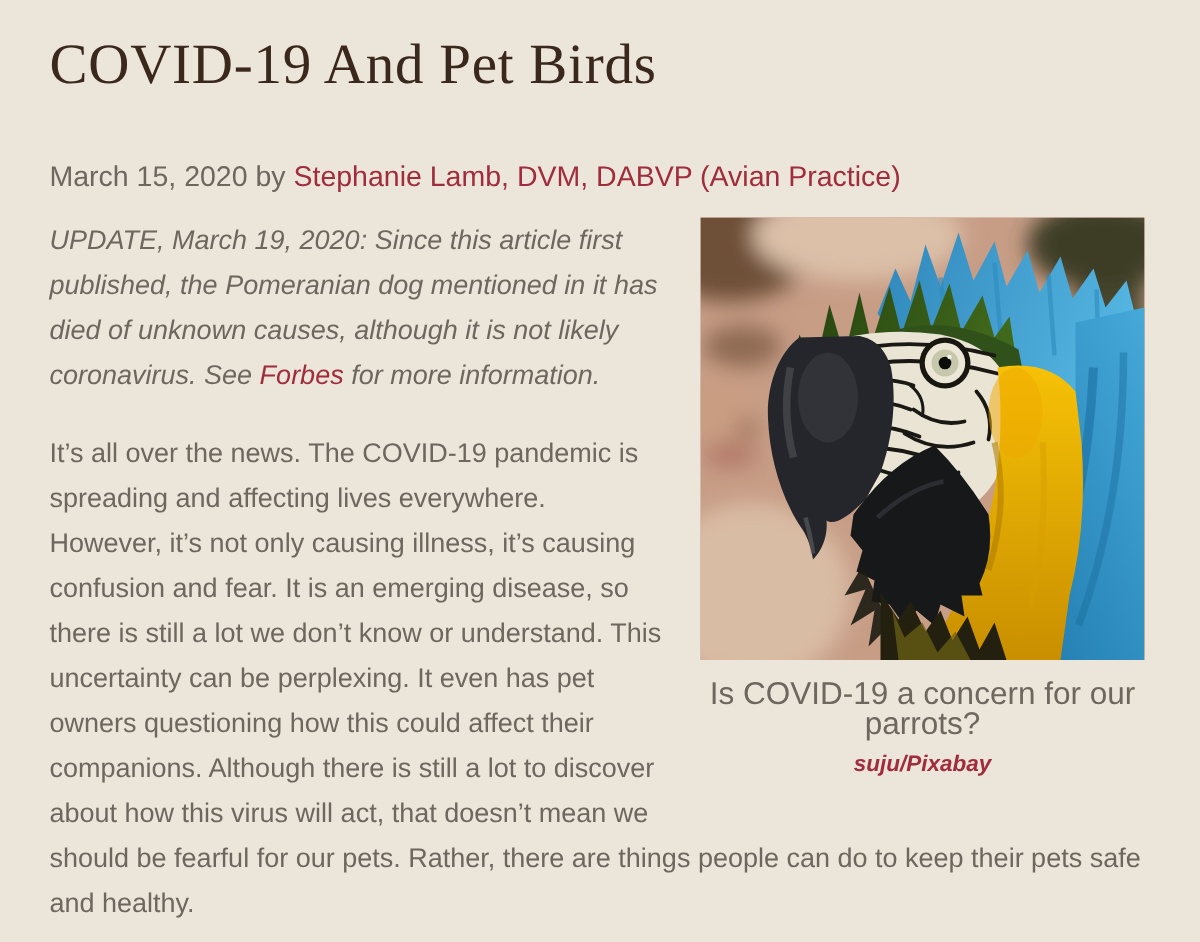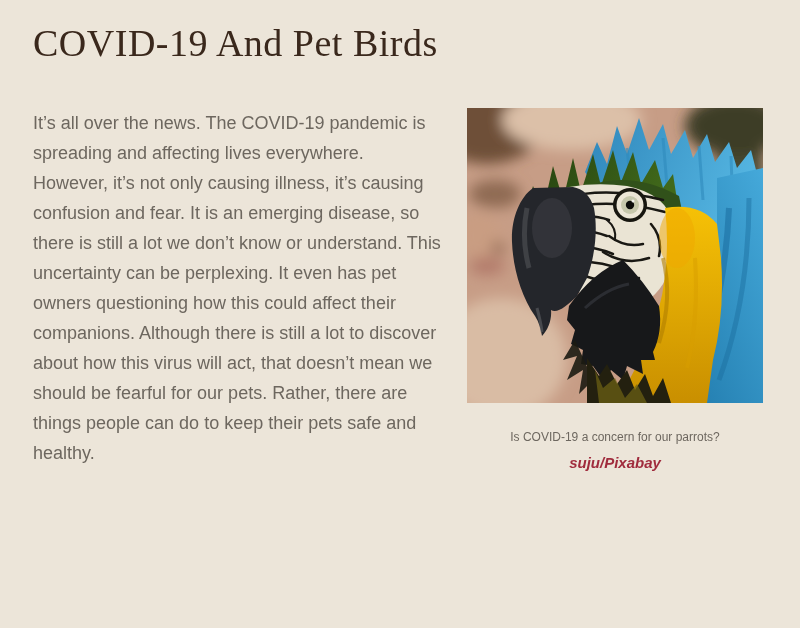--- a/index.html
+++ b/index.html
@@ -59,22 +59,22 @@
   }
   .photo-frame {
     width: 296px;
     height: 295px;
     overflow: hidden;
     background: #c79d86;
   }
   .photo-frame svg { display: block; }
   figcaption { text-align: center; }
   .photo-caption {
-    margin-top: 24px;
-    font-size: 12px;
+    margin-top: 13px;
+    font-size: 21px;
     line-height: 20px;
     color: #6d675f;
   }
   .photo-credit {
     display: inline-block;
     margin-top: 2px;
     font-size: 15px;
     line-height: 22px;
     font-style: italic;
     color: #a02c3d;
@@ -82,20 +82,21 @@
     font-weight: bold;
   }
 </style>
 </head>
 <body>
 
 <div class="page">
 
   <h1 class="article-title">COVID-19 And Pet Birds</h1>
 
+  <p class="byline"><span>March 15, 2020 by </span><a href="#">Stephanie Lamb, DVM, DABVP (Avian Practice)</a></p>
 
   <div class="article-body">
 
     <figure class="article-figure">
       <div class="photo-frame">
 
         <svg width="296" height="295" viewBox="0 0 296 295">
           <defs>
             <filter id="b8" x="-30%" y="-30%" width="160%" height="160%">
                 <feGaussianBlur stdDeviation="7"></feGaussianBlur>
@@ -193,17 +194,18 @@
           <path d="M120,250 L132,268 L140,256 L150,276 L160,262 L168,282 L178,266 L186,288 L196,270 L204,295 L120,295 Z" fill="#23200f"></path>
           <path d="M128,262 L136,280 L148,270 L158,290 L170,276 L180,295 L132,295 Z" fill="#6f6414" opacity="0.7"></path>
         </svg>
       </div>
       <figcaption>
         <div class="photo-caption">Is COVID-19 a concern for our parrots?</div>
         <a href="#" class="photo-credit">suju/Pixabay</a>
       </figcaption>
     </figure>
 
+    <p class="update-para"><span>UPDATE, March 19, 2020: Since this article first published, the Pomeranian dog mentioned in it has died of unknown causes, although it is not likely coronavirus. See </span><a href="#">Forbes</a><span> for more information.</span></p>
 
     <p class="body-para">It’s all over the news. The COVID-19 pandemic is spreading and affecting lives everywhere. However, it’s not only causing illness, it’s causing confusion and fear. It is an emerging disease, so there is still a lot we don’t know or understand. This uncertainty can be perplexing. It even has pet owners questioning how this could affect their companions. Although there is still a lot to discover about how this virus will act, that doesn’t mean we should be fearful for our pets. Rather, there are things people can do to keep their pets safe and healthy.</p>
 
   </div>
 </div>
 
 </body></html>

